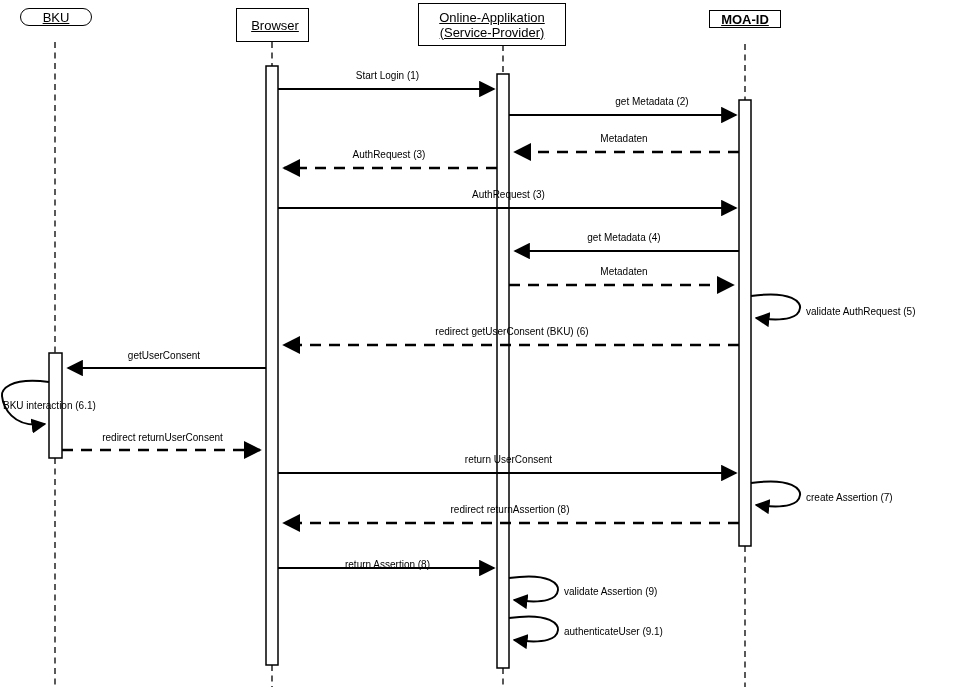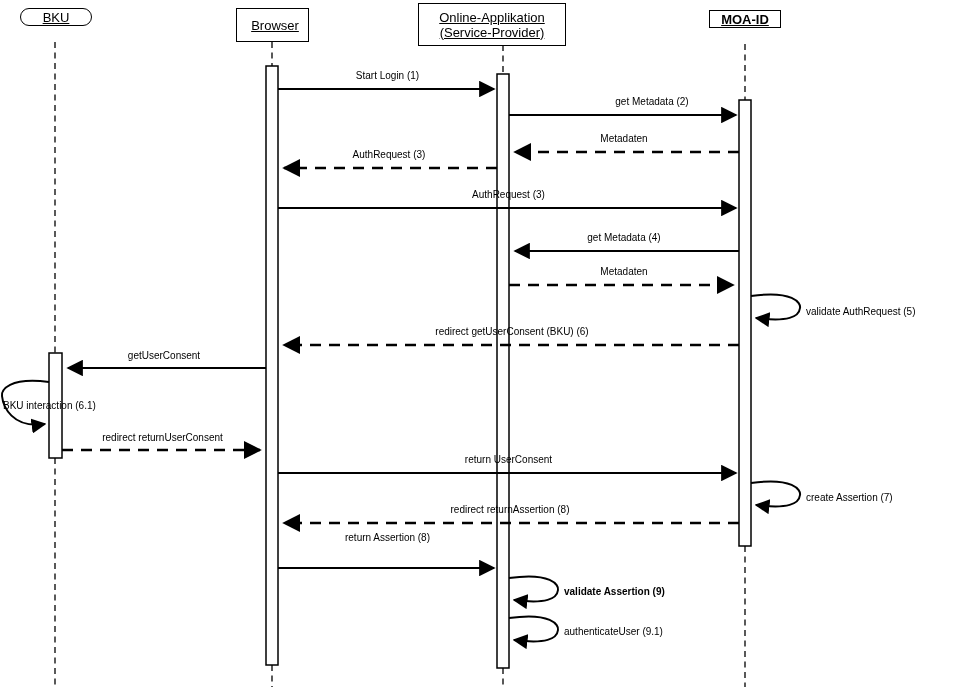--- a/index.html
+++ b/index.html
@@ -115,17 +115,17 @@
   <div class="msg-label" style="left:509px; width:230px; top:229px;">get Metadata (4)</div>
   <div class="msg-label" style="left:509px; width:230px; top:263px;">Metadaten</div>
   <div class="msg-label loop-label" style="left:806px; top:303px;">validate AuthRequest (5)</div>
   <div class="msg-label" style="left:283px; width:458px; top:323px;">redirect getUserConsent (BKU) (6)</div>
   <div class="msg-label" style="left:62px; width:204px; top:347px;">getUserConsent</div>
   <div class="msg-label loop-label" style="left:3px; top:397px;">BKU interaction (6.1)</div>
   <div class="msg-label" style="left:62px; width:201px; top:429px;">redirect returnUserConsent</div>
   <div class="msg-label" style="left:278px; width:461px; top:451px;">return UserConsent</div>
   <div class="msg-label loop-label" style="left:806px; top:489px;">create Assertion (7)</div>
   <div class="msg-label" style="left:281px; width:458px; top:501px;">redirect returnAssertion (8)</div>
-  <div class="msg-label" style="left:278px; width:219px; top:529px;">return Assertion (8)</div>
-  <div class="msg-label loop-label" style="left:564px; top:583px;font-weight:bold;">validate Assertion (9)</div>
+  <div class="msg-label" style="left:278px; width:219px; top:556px;">return Assertion (8)</div>
+  <div class="msg-label loop-label" style="left:564px; top:583px;">validate Assertion (9)</div>
   <div class="msg-label loop-label" style="left:564px; top:623px;">authenticateUser (9.1)</div>
 
 </div>
 
 </body></html>

